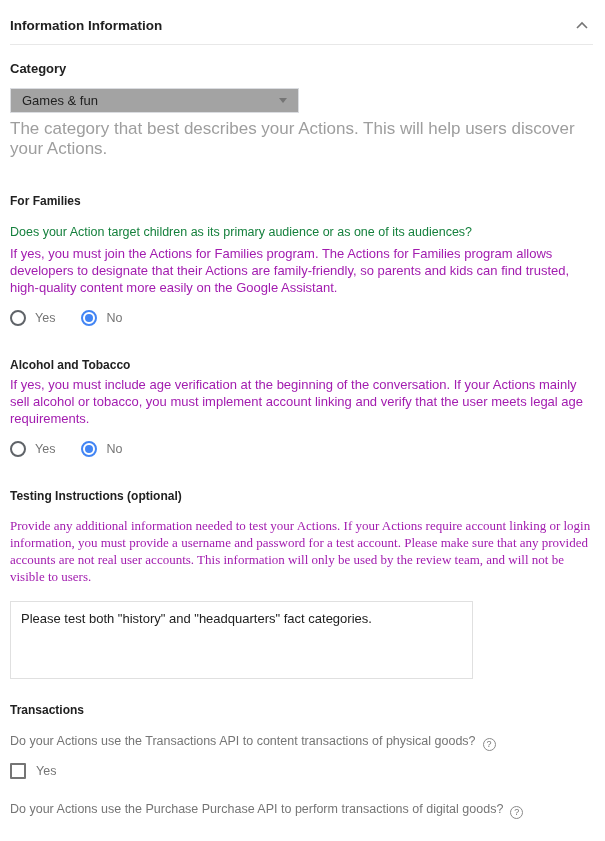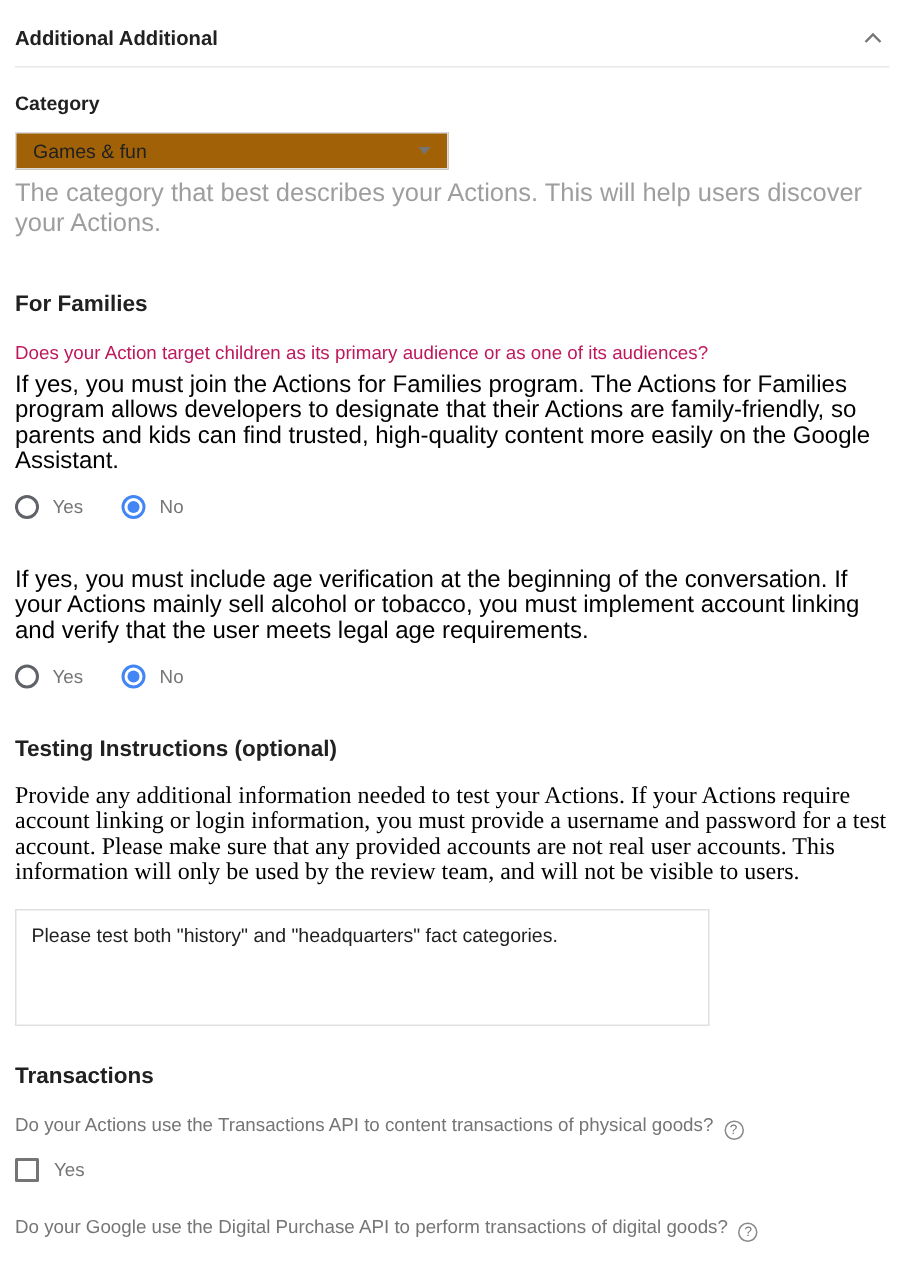--- a/index.html
+++ b/index.html
@@ -16,30 +16,30 @@
   .section-header {
     display:flex; justify-content:space-between; align-items:center;
     padding:16px 2px 9px 0;
     border-bottom:1px solid #e8e8e8;
   }
   .section-header h1 { font-size:13.5px; font-weight:bold; color:#212121; }
   .collapse-btn { background:none; border:none; cursor:pointer; display:flex; align-items:center; padding:2px; }
 
   
   .field-label { margin-top:16px; font-size:13px; font-weight:bold; color:#212121; }
-  .group-heading { font-size:15px; font-weight:bold; color:#212121; }
-  .question { font-size:12.5px; color:#be185d; line-height:17px; }
+  .group-heading { font-size:12px; font-weight:bold; color:#212121; }
+  .question { font-size:12.5px; color:#15803d; line-height:17px; }
   .question.muted { color:#757575; }
-  .desc { margin-top:4px; font-size:16px; color:#000000; line-height:17px; max-width:583px; }
+  .desc { margin-top:4px; font-size:13px; color:#a21caf; line-height:17px; max-width:583px; }
   .helper { margin-top:6px; font-size:17px; color:#9e9e9e; }
 
   
   .select-box {
     margin-top:12px; width:289px; height:25px;
-    border:1px solid #dadce0; background:#a16207;
+    border:1px solid #dadce0; background:#a3a3a3;
     display:flex; align-items:center; justify-content:space-between;
     padding:0 11px; cursor:pointer;
   }
   .select-value { font-size:13px; color:#212121; }
   .select-arrow {
     width:0; height:0;
     border-left:4.5px solid transparent; border-right:4.5px solid transparent;
     border-top:5px solid #757575;
   }
 
@@ -89,21 +89,21 @@
   .mt-16 { margin-top:16px; }
   .mt-14 { margin-top:14px;font-family:Liberation Serif, serif; }
   .mt-12 { margin-top:12px; }
 </style>
 </head>
 <body>
 
 <div class="page">
 
   <div class="section-header">
-    <h1>Additional Additional</h1>
+    <h1>Information Information</h1>
     <button class="collapse-btn">
       <span>
         <svg width="14" height="10" viewBox="0 0 14 10">
             <polyline points="2,8 7,3 12,8" fill="none" stroke="#757575" stroke-width="1.6"></polyline>
           </svg>
       </span>
     </button>
   </div>
 
   <div>
@@ -125,20 +125,21 @@
         <span class="choice-label">Yes</span>
       </div>
       <div class="choice">
         <span class="radio on"></span>
         <span class="choice-label">No</span>
       </div>
     </div>
   </div>
 
   <div class="mt-32">
+    <div class="group-heading">Alcohol and Tobacco</div>
     <div class="desc">If yes, you must include age verification at the beginning of the conversation. If your Actions mainly sell alcohol or tobacco, you must implement account linking and verify that the user meets legal age requirements.</div>
     <div class="choice-row">
       <div class="choice">
         <span class="radio"></span>
         <span class="choice-label">Yes</span>
       </div>
       <div class="choice">
         <span class="radio on"></span>
         <span class="choice-label">No</span>
       </div>
@@ -156,18 +157,18 @@
 
     <div class="question muted mt-16">
       <span>Do your Actions use the Transactions API to content transactions of physical goods?</span><span class="help">?</span>
     </div>
     <div class="check-row mt-12">
       <span class="checkbox"></span>
       <span class="check-label">Yes</span>
     </div>
 
     <div class="question muted mt-22">
-      <span>Do your Google use the Digital Purchase API to perform transactions of digital goods?</span><span class="help">?</span>
+      <span>Do your Actions use the Purchase Purchase API to perform transactions of digital goods?</span><span class="help">?</span>
     </div>
 
   </div>
 
 </div>
 
 </body></html>

